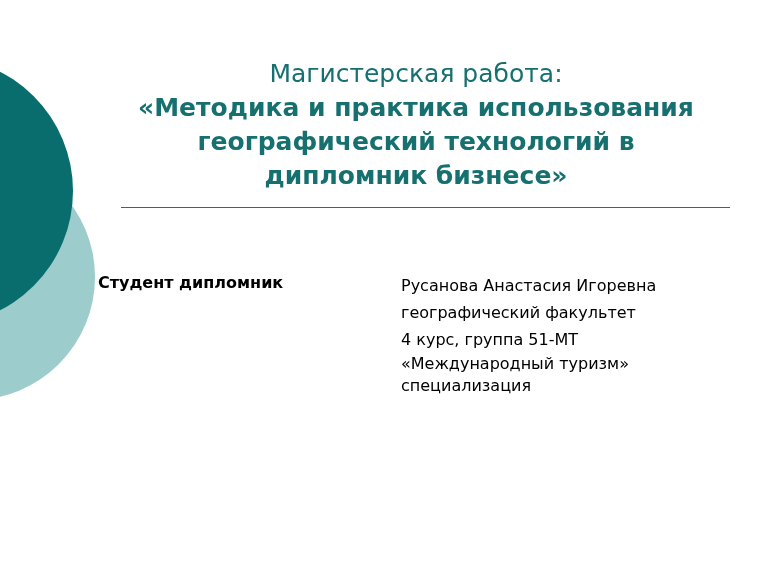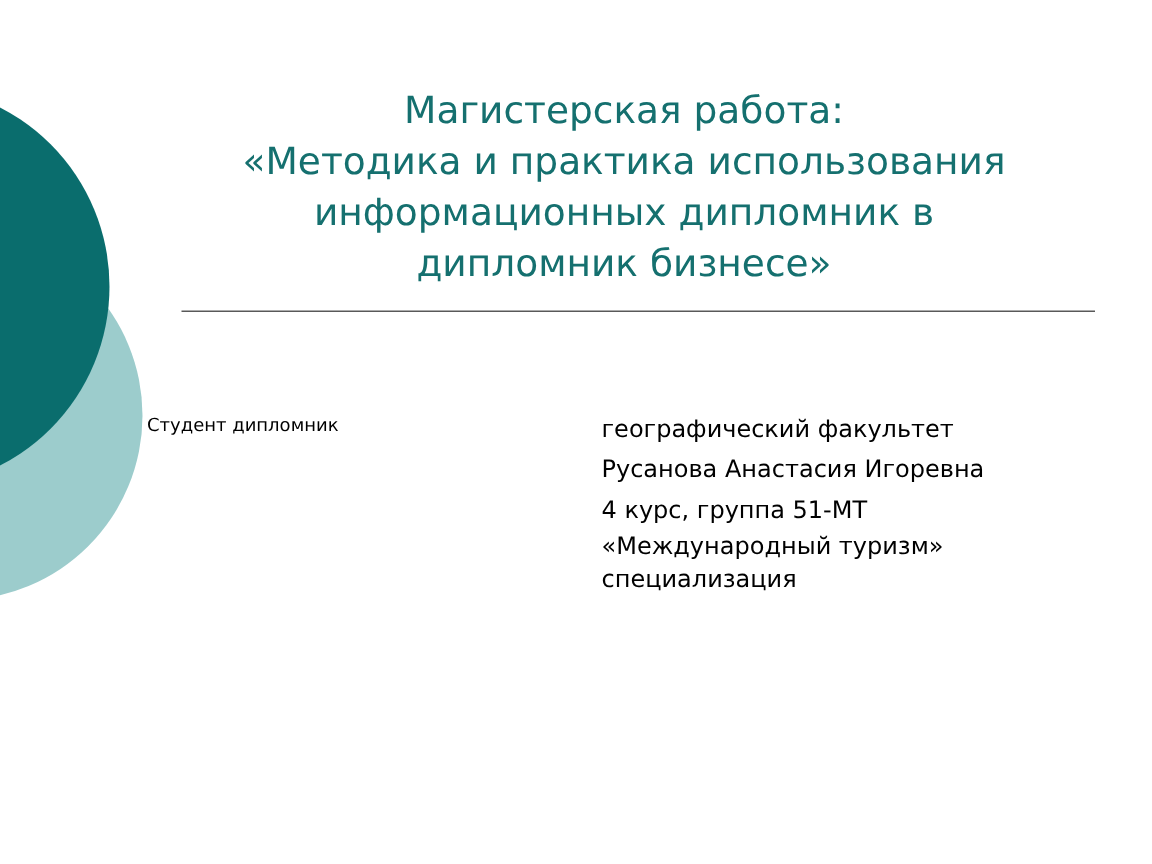--- a/index.html
+++ b/index.html
@@ -50,21 +50,21 @@
     text-align: center;
     z-index: 3;
     color: #15706f;
   }
   .title-line {
     font-size: 25px;
     line-height: 34px;
     white-space: nowrap;
   }
   .title-line.regular { font-weight: normal; }
-  .title-line.bold    { font-weight: normal; }
+  .title-line.bold    { font-weight: bold; }
 
   
   #divider {
     position: absolute;
     left: 121px;
     top: 207px;
     width: 609px;
     height: 1px;
     background: #595959;
     z-index: 3;
@@ -79,22 +79,22 @@
   #row-student    { left: 98px; top: 272px; }
   #row-supervisor { left: 98px; top: 419px; }
 
   .row-inner {
     display: flex;
     align-items: flex-start;
   }
   .row-label {
     width: 303px;
     flex: 0 0 303px;
-    font-size: 12px;
-    font-weight: normal;
+    font-size: 16px;
+    font-weight: bold;
     line-height: 22px;
     white-space: nowrap;
   }
   .row-values {
     flex: 1 1 auto;
     font-size: 16px;
     font-weight: normal;
   }
   .value-line {
     line-height: 22px;
@@ -107,32 +107,32 @@
 <body>
 
 <div id="slide">
 
   <div id="circle-light" class="deco-circle"></div>
   <div id="circle-dark" class="deco-circle"></div>
 
   <div id="title-block">
     <div class="title-line regular">Магистерская работа:</div>
     <div class="title-line bold">«Методика и практика использования</div>
-    <div class="title-line bold">информационных дипломник в</div>
+    <div class="title-line bold">географический технологий в</div>
     <div class="title-line bold">дипломник бизнесе»</div>
   </div>
 
   <div id="divider"></div>
 
   <div id="row-student" class="body-row">
     <div class="row-inner">
       <div class="row-label">Студент дипломник</div>
       <div class="row-values">
+        <div class="value-line wide">Русанова Анастасия Игоревна</div>
         <div class="value-line wide">географический факультет</div>
-        <div class="value-line wide">Русанова Анастасия Игоревна</div>
         <div class="value-line wide">4 курс, группа 51-МТ</div>
         <div class="value-line">«Международный туризм»</div>
         <div class="value-line">специализация</div>
       </div>
     </div>
   </div>
 
 
 </div>
 

